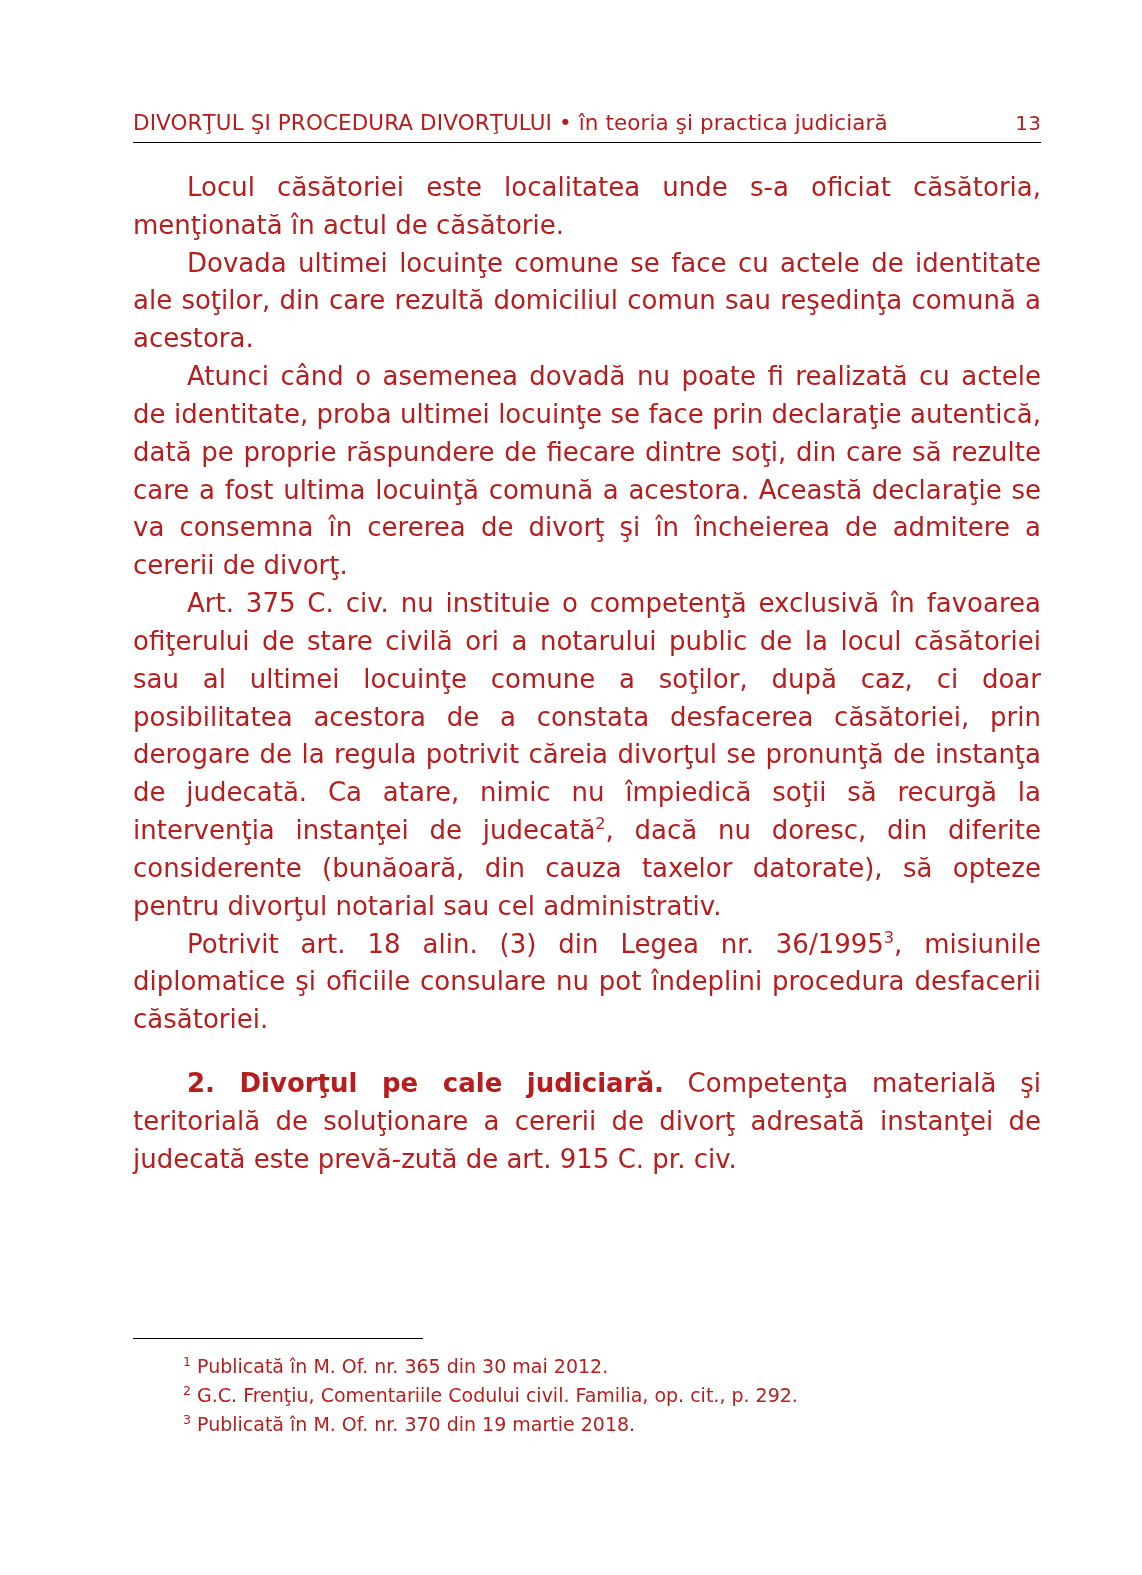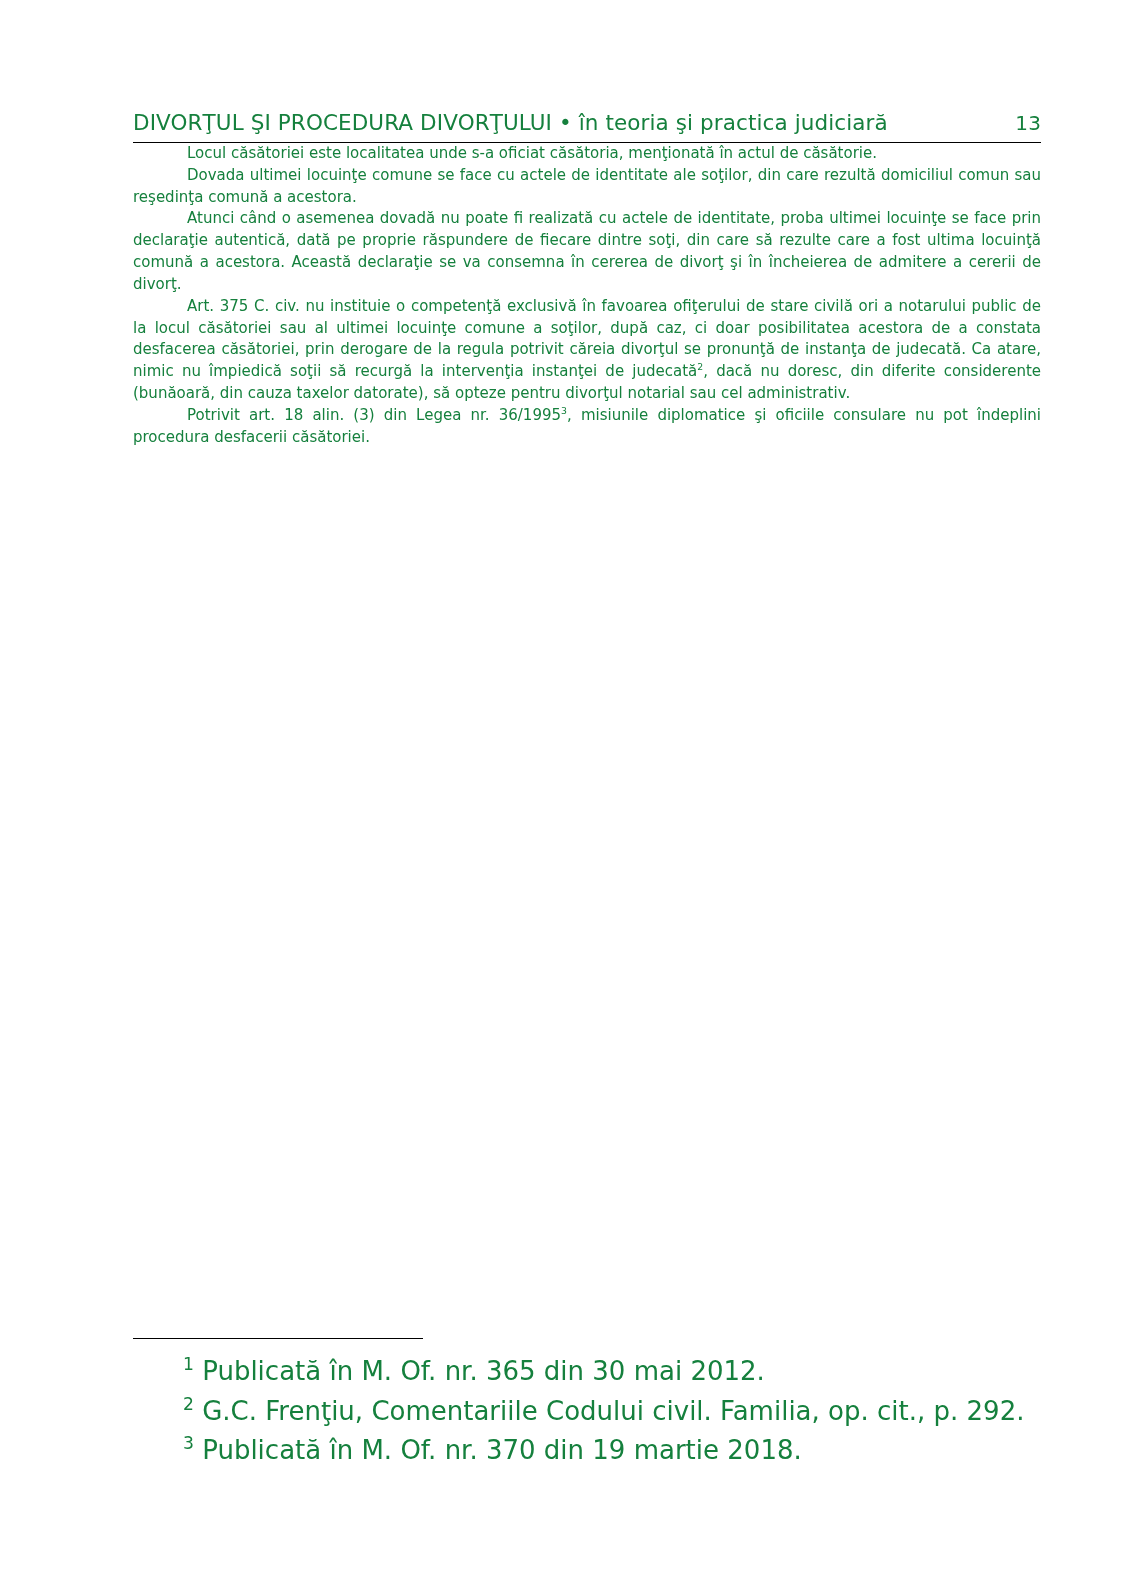--- a/index.html
+++ b/index.html
@@ -6,21 +6,21 @@
     margin: 0;
     padding: 0;
     background: #ffffff;
   }
   .page {
     position: relative;
     width: 1142px;
     height: 1575px;
     background: #ffffff;
     font-family: "DejaVu Sans", sans-serif;
-    color: #15803d;
+    color: #b91c1c;
     box-sizing: border-box;
   }
   .content {
     position: absolute;
     left: 133px;
     top: 110px;
     width: 908px;
   }
   .header {
     display: flex;
@@ -33,21 +33,22 @@
     width: 908px;
   }
   .header-title {
     white-space: nowrap;
   }
   .header-page {
     font-size: 20px;
     padding-left: 18px;
   }
   .body-text {
-    font-size: 15px;
+    margin-top: 26px;
+    font-size: 26px;
     line-height: 1.455;
     text-align: justify;
     text-justify: inter-word;
     hyphens: manual;
   }
   .body-text p {
     margin: 0;
     text-indent: 54px;
   }
   .body-text p.spaced {
@@ -67,21 +68,21 @@
     top: 1338px;
     width: 908px;
   }
   .footnote-rule {
     width: 290px;
     height: 0;
     border-top: 1.4px solid #000;
     margin-bottom: 13px;
   }
   .footnote {
-    font-size: 26px;
+    font-size: 19px;
     line-height: 1.52;
     padding-left: 50px;
     white-space: nowrap;
   }
   .footnote sup {
     font-size: 0.66em;
   }
 </style>
 </head>
 <body>
@@ -102,20 +103,21 @@
 
 
       <p><span>Dovada ultimei locuinţe comune se face cu actele de identitate ale soţilor, din care rezultă domiciliul comun sau reşedinţa comună a acestora.</span></p>
 
       <p><span>Atunci când o asemenea dovadă nu poate fi realizată cu actele de identitate, proba ultimei locuinţe se face prin declaraţie autentică, dată pe proprie răspundere de fiecare dintre soţi, din care să rezulte care a fost ultima locuinţă comună a acestora. Această declaraţie se va consemna în cererea de divorţ şi în încheierea de admitere a cererii de divorţ.</span></p>
 
       <p><span>Art. 375 C. civ. nu instituie o competenţă exclusivă în favoarea ofiţerului de stare civilă ori a notarului public de la locul căsătoriei sau al ultimei locuinţe comune a soţilor, după caz, ci doar posibilitatea acestora de a constata desfacerea căsătoriei, prin derogare de la regula potrivit căreia divorţul se pronunţă de instanţa de judecată. Ca atare, nimic nu împiedică soţii să recurgă la intervenţia instanţei de judecată</span><sup>2</sup><span>, dacă nu doresc, din diferite considerente (bunăoară, din cauza taxelor datorate), să opteze pentru divorţul notarial sau cel administrativ.</span></p>
 
       <p><span>Potrivit art. 18 alin. (3) din Legea nr. 36/1995</span><sup>3</sup><span>, misiunile diplomatice şi oficiile consulare nu pot îndeplini procedura desfacerii căsătoriei.</span></p>
 
+      <p class="spaced"><span class="bold">2. Divorţul pe cale judiciară.</span><span> Competenţa materială şi teritorială de soluţionare a cererii de divorţ adresată instanţei de judecată este prevă-zută de art. 915 C. pr. civ.</span></p>
 
     </div>
   </div>
 
   <div class="footnotes">
     <div class="footnote-rule"></div>
 
     <div class="footnote">
       <sup>1</sup>
       <span>Publicată în M. Of. nr. 365 din 30 mai 2012.</span><span class="italic"></span><span></span>

